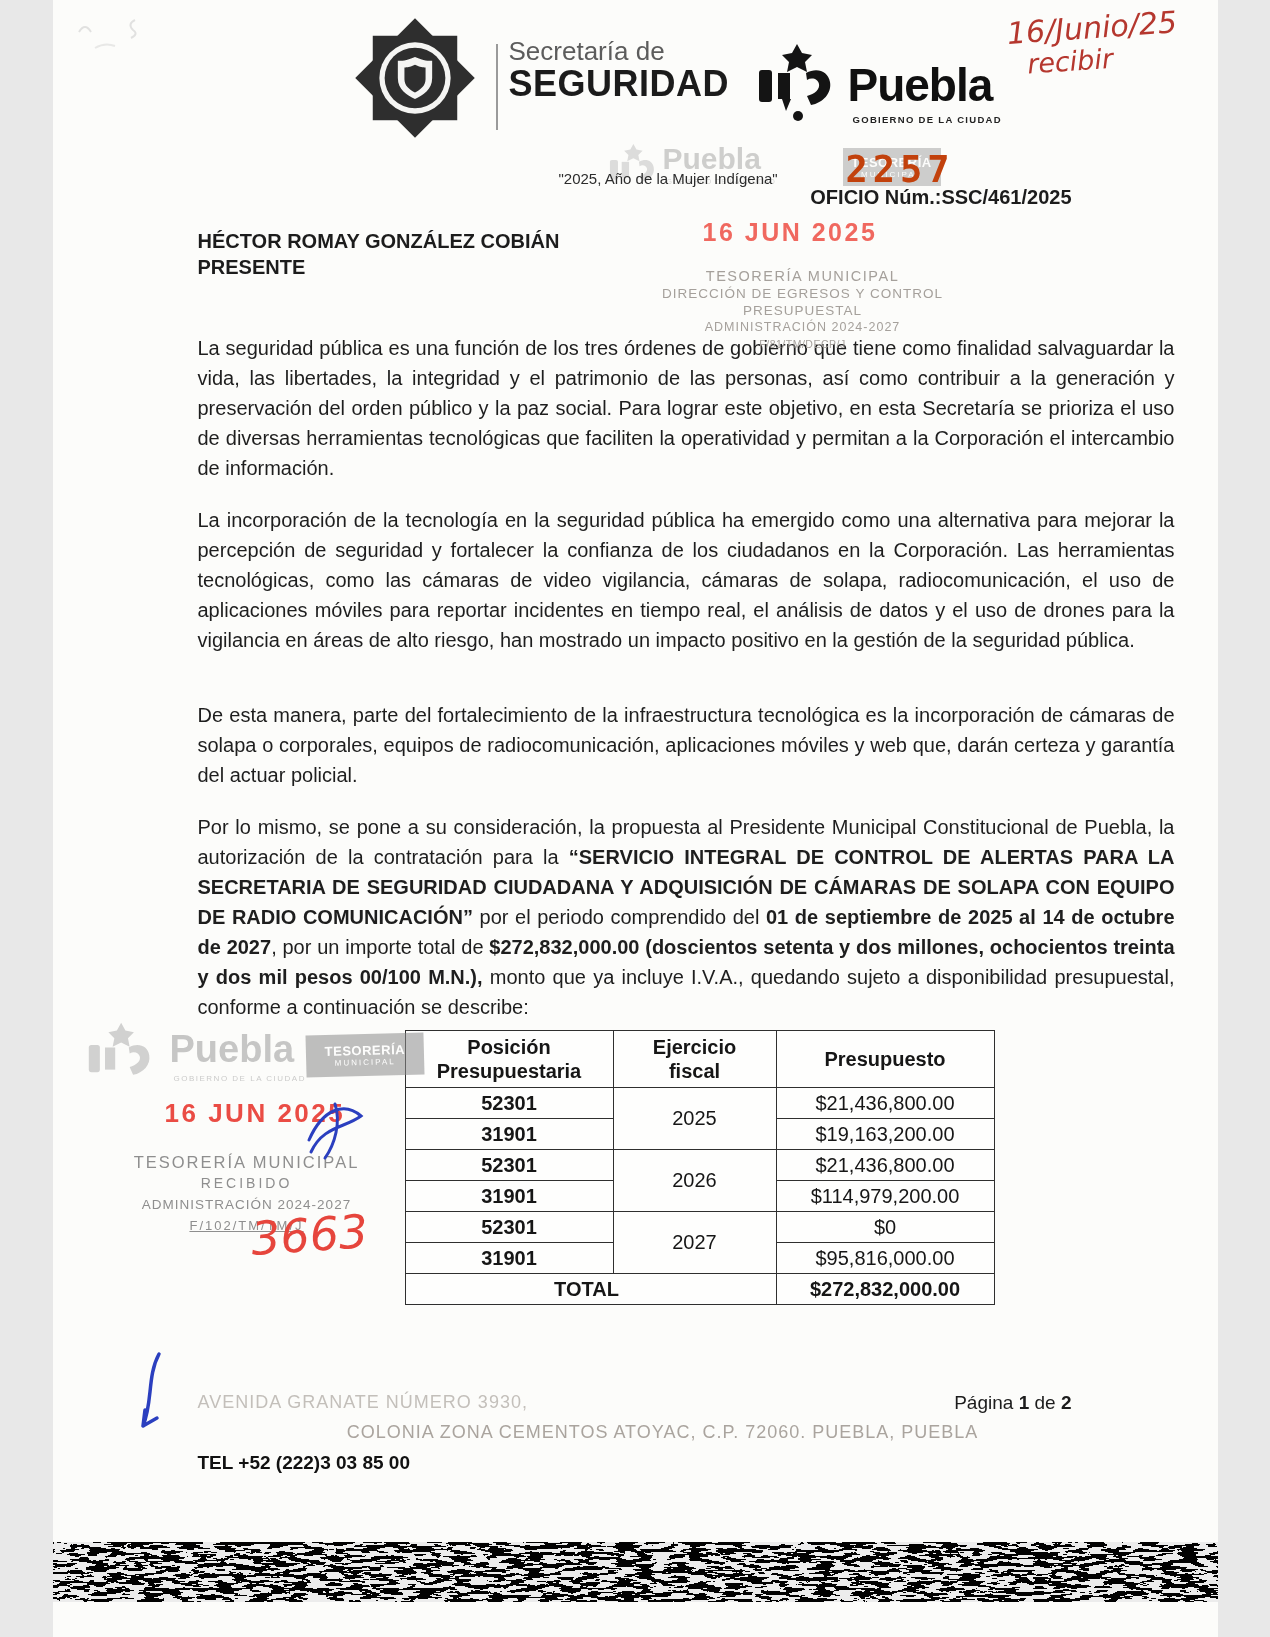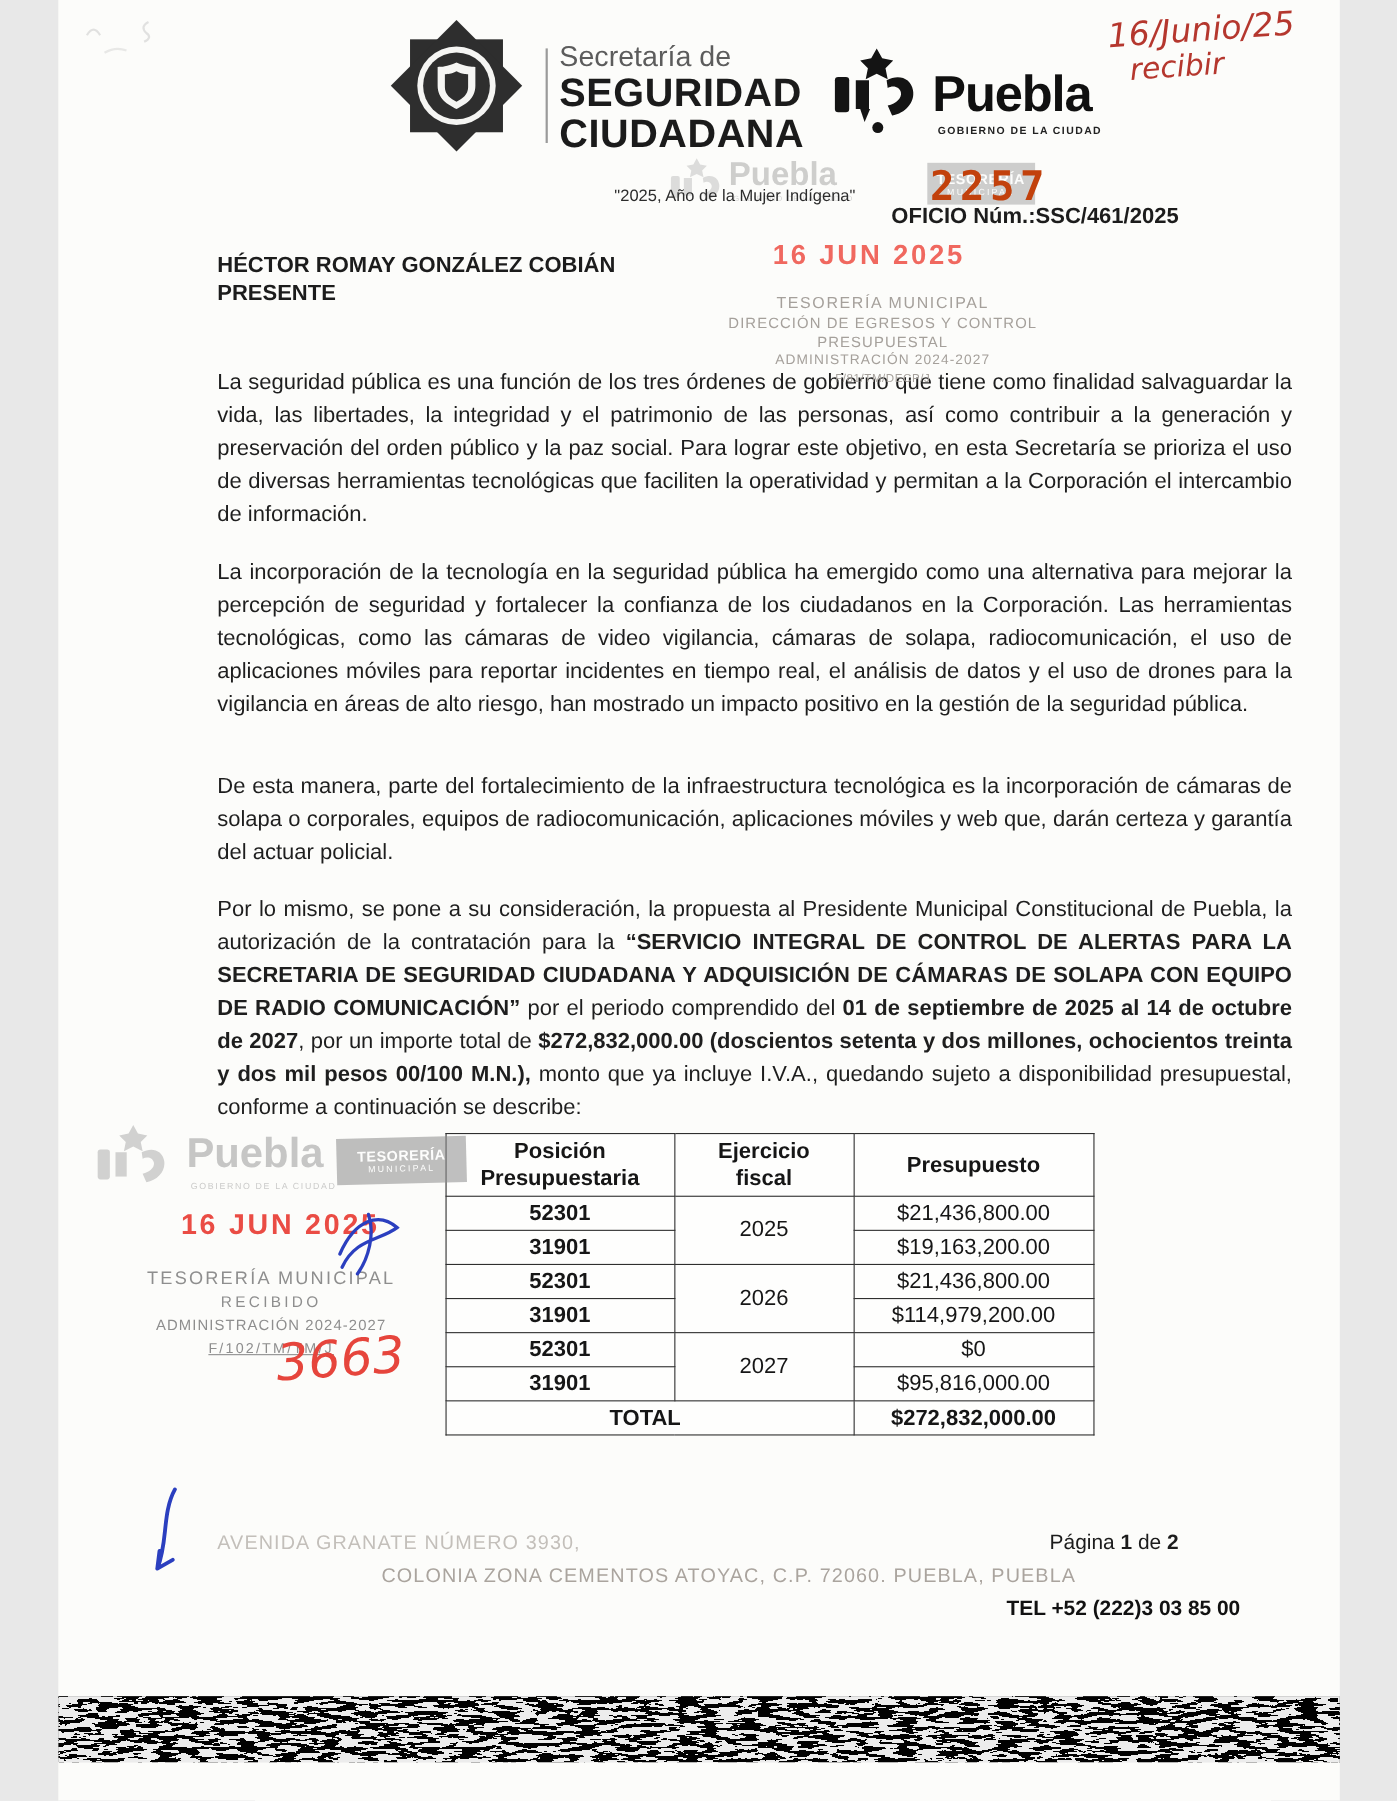--- a/index.html
+++ b/index.html
@@ -91,21 +91,21 @@
   .recibido-stamp .r3{font-size:13.5px; letter-spacing:1px;}
   .recibido-stamp .r4{font-size:13px; letter-spacing:2px;text-decoration:underline;}
   .folio-hand{
     left:198px; top:1208px; transform:rotate(-4deg);
     font-family:"DejaVu Sans", cursive; font-style:italic;
     font-size:46px; color:#e6453c; z-index:6;
   }
   
   .addr1{left:145px; top:1392px; width:930px; text-align:left; font-size:18px; letter-spacing:1px; color:#c3bfba;}
   .addr2{left:145px; top:1422px; width:930px; text-align:center; font-size:18px; letter-spacing:1px; color:#aaa49e;}
-  .phone{left:145px; top:1452px; width:930px; text-align:right; font-size:19px; font-weight:bold; color:#111;}
+  .phone{left:145px; top:1452px; width:930px; text-align:left; font-size:19px; font-weight:bold; color:#111;}
   .pagenum{right:146px; top:1392px; font-size:19px;}
   .noise{left:0; top:1542px; width:1270px; height:60px;}
   .pencil{left:12px; top:10px; opacity:.45;}
   .pen-mark-mid{left:248px; top:1096px; z-index:7;}
   .pen-mark-bottom{left:80px; top:1350px; z-index:7;}
 </style>
 </head>
 <body>
 
 <div class="page">
@@ -122,21 +122,20 @@
     </g>
     <circle cx="50" cy="50" r="27" fill="#f5f5f3"></circle>
     <circle cx="50" cy="50" r="23" fill="#2e2e2e"></circle>
     <path d="M50 34 c7 3 10 3 13 3 v13 c0 9 -7 13 -13 16 c-6 -3 -13 -7 -13 -16 v-13 c3 0 6 0 13 -3z" fill="#f5f5f3"></path>
     <path d="M50 40 c4 2 6 2 8 2 v9 c0 5 -4 8 -8 10 c-4 -2 -8 -5 -8 -10 v-9 c2 0 4 0 8 -2z" fill="#2e2e2e"></path>
   </svg>
   <div class="abs logo-divider"></div>
   <div class="abs dep-text">
     <div class="dep-pre">Secretaría de</div>
     <div class="dep-main">SEGURIDAD</div>
-    <div class="dep-main">CIUDADANA</div>
   </div>
 
   <svg class="abs pue-figs" width="94" height="86" viewBox="0 0 94 86">
     <g fill="#141414">
       <path d="M46 4 l5 9 l10 2 l-7 7 l2 10 l-10 -5 l-10 5 l2 -10 l-7 -7 l10 -2 z"></path>
       <rect x="8" y="30" width="13" height="32" rx="3"></rect>
       <path d="M27 33 h12 v26 h-12 z"></path>
       <path d="M31 59 l4 12 l5 -12 z"></path>
       <path d="M55 33 c11 -6 22 -2 24 9 c2 11 -7 21 -19 23 l-4 -9 c8 -2 13 -7 12 -12 c-1 -5 -7 -7 -12 -4 z"></path>
       <circle cx="47" cy="76" r="5"></circle>

